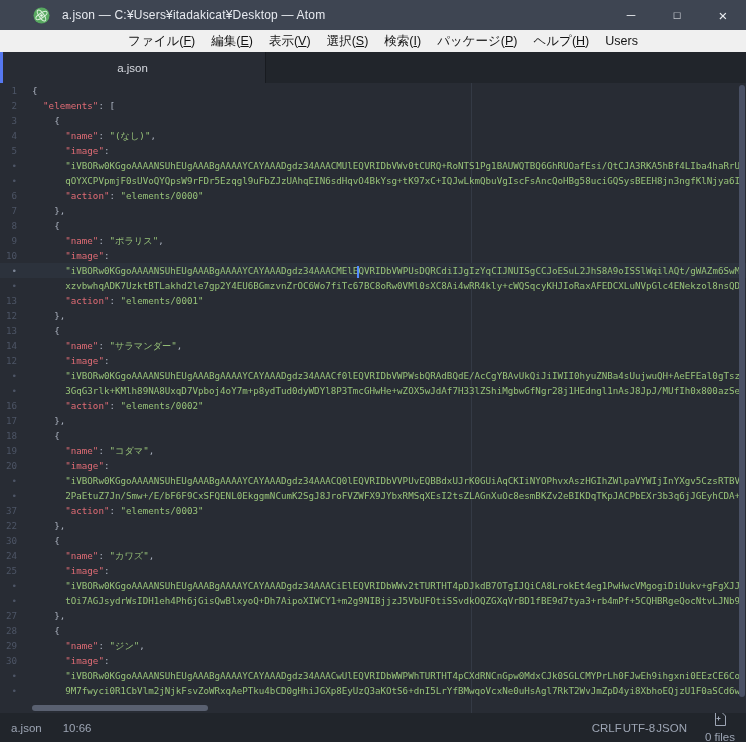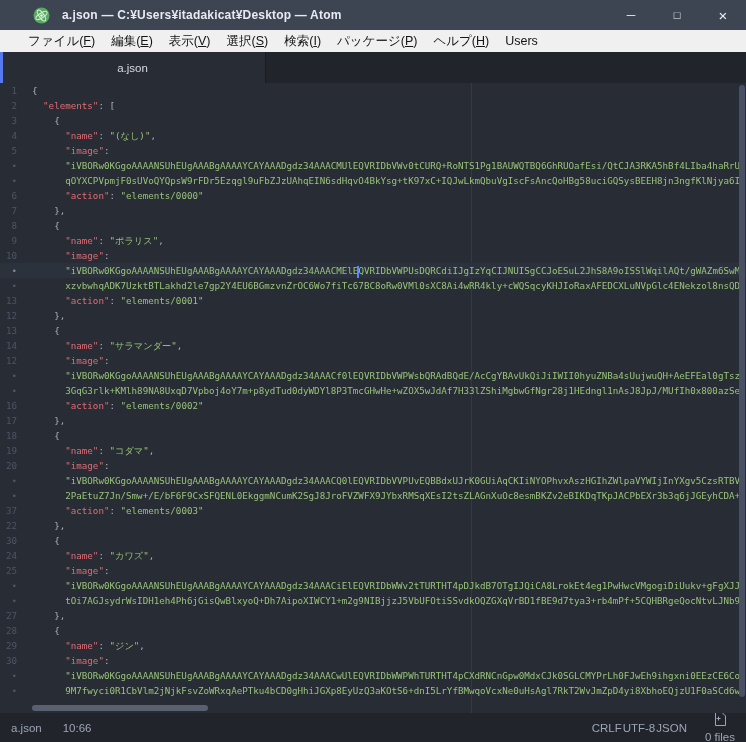--- a/index.html
+++ b/index.html
@@ -2,29 +2,29 @@
 <html><head>
 <meta charset="utf-8">
 <style>
   html,body{margin:0;padding:0;}
   body{width:746px;height:742px;overflow:hidden;background:#282c34;font-family:"Liberation Sans",sans-serif;}
   .window{width:746px;height:742px;display:flex;flex-direction:column;}
 
   
   .titlebar{flex:0 0 30px;height:30px;background:#3e4552;display:flex;align-items:center;color:#e7eaf0;font-size:12px;}
   .title-icon{margin-left:33px;width:17px;height:17px;flex:0 0 17px;}
-  .title-text{margin-left:12px;white-space:nowrap;letter-spacing:.2px;font-weight:bold;}
+  .title-text{margin-left:12px;white-space:nowrap;letter-spacing:.2px;}
   .tb-spacer{flex:1;}
   .tb-btn{width:46px;height:30px;display:flex;align-items:center;justify-content:center;color:#edeff3;}
   .tb-btn.min{font-size:12px;}
   .tb-btn.max{font-size:11px;}
   .tb-btn.close{font-size:15px;}
 
   
-  .menubar{flex:0 0 22px;height:22px;background:#f0f0f0;display:flex;align-items:center;padding-left:20px;font-size:12.5px;color:#141414;}
+  .menubar{flex:0 0 22px;height:22px;background:#f0f0f0;display:flex;align-items:center;padding-left:20px;font-size:12.5px;color:#141414;justify-content:center;}
   .menu-item{padding:0 8px;white-space:nowrap;}
   .menu-item .mn{text-decoration:underline;}
 
   
   .tabbar{flex:0 0 31px;height:31px;background:#21252b;display:flex;position:relative;}
   .tab-accent{position:absolute;left:0;top:0;width:3px;height:31px;}
   .tab{width:266px;box-sizing:border-box;background:#282c34;color:#d7dae0;display:flex;align-items:center;justify-content:center;font-size:11.5px;border-right:1px solid #181b20;}
 
   
   .editor{flex:1;position:relative;background:#282c34;overflow:hidden;}

